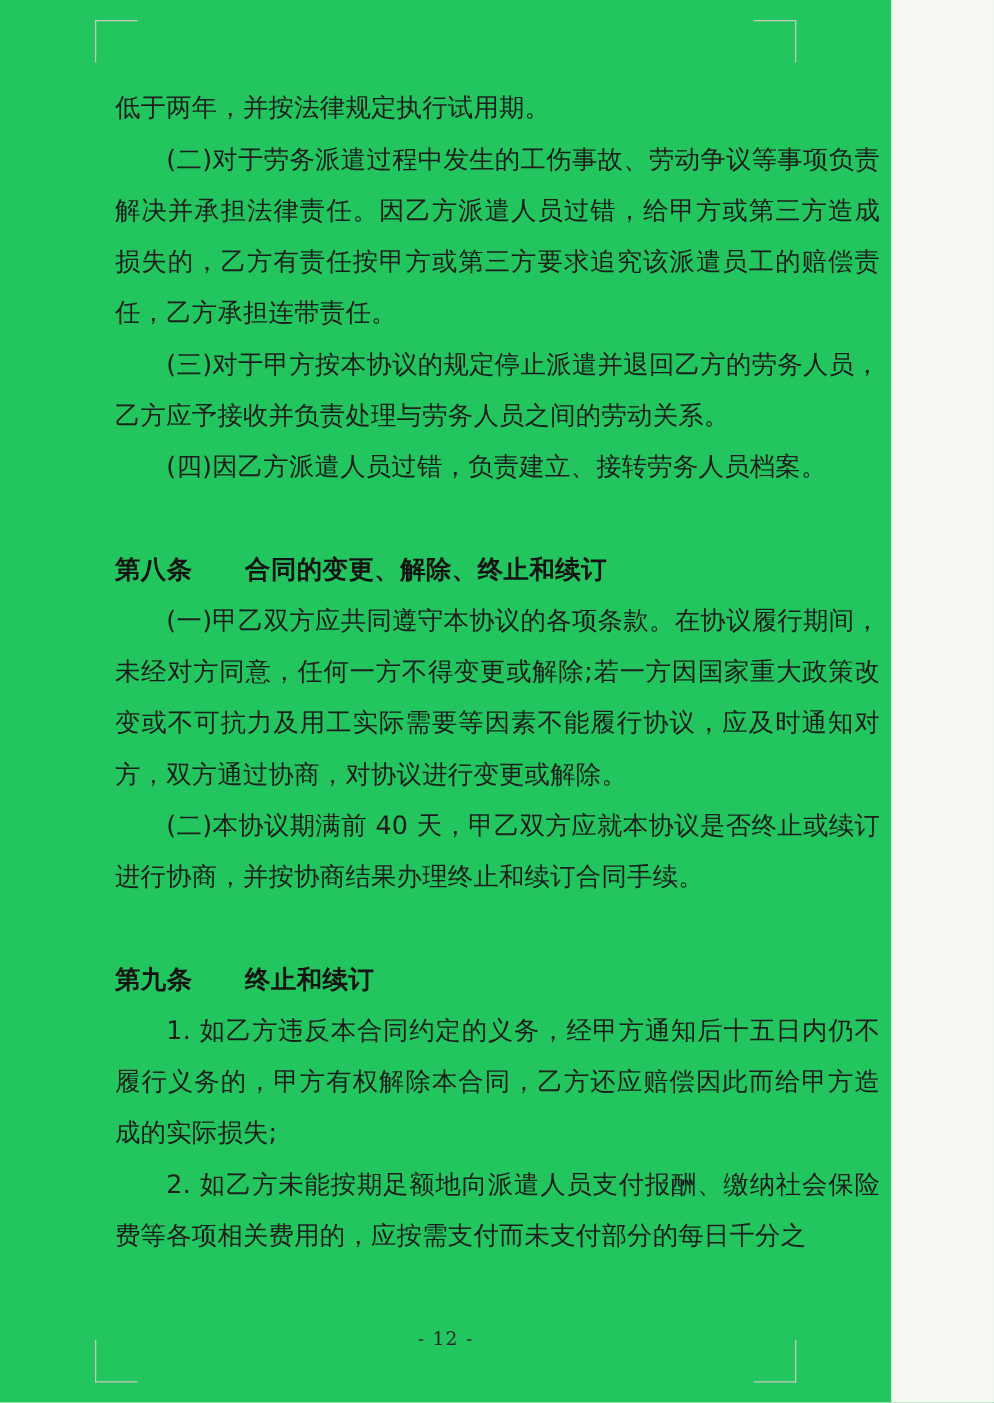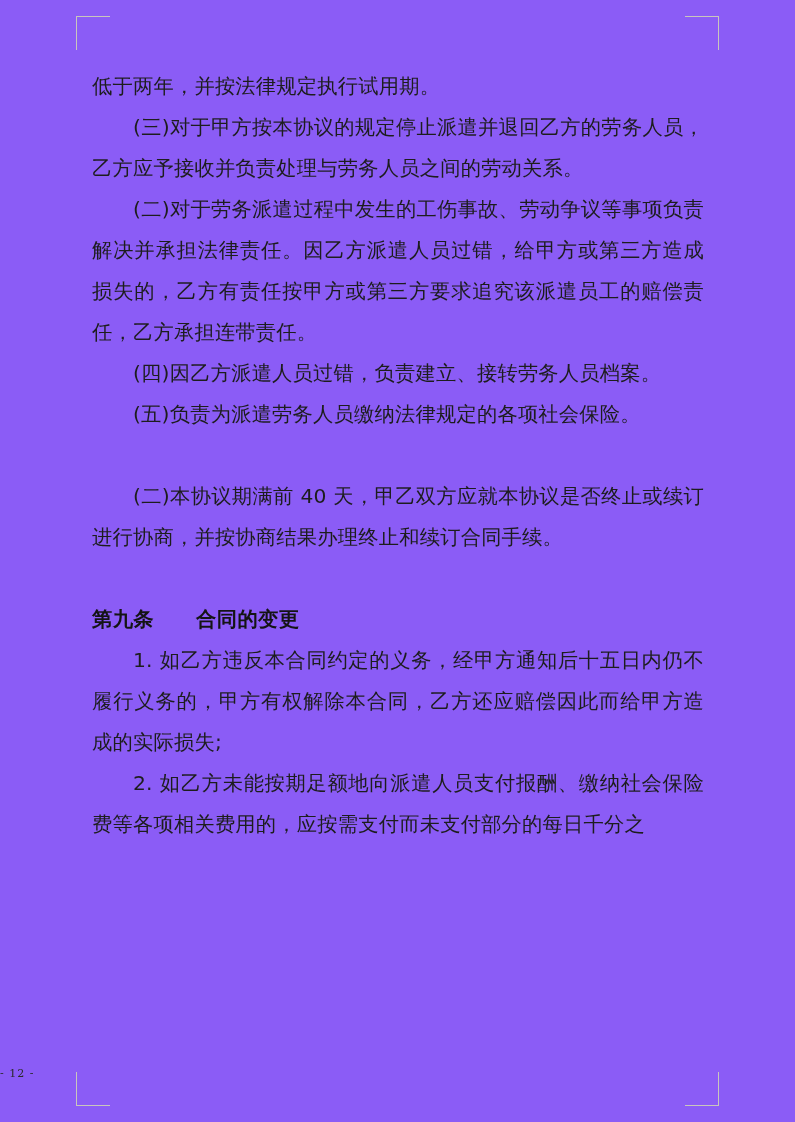--- a/index.html
+++ b/index.html
@@ -2,23 +2,23 @@
 <html><head>
 <meta charset="utf-8">
 <style>
   html, body {
     margin: 0;
     padding: 0;
     background: #f7f6f2;
   }
   .page {
     position: relative;
-    width: 795px;
+    width: 713px;
     height: 1122px;
-    background: #8b5cf6;
+    background: #22c55e;
     overflow: hidden;
     font-family: "DejaVu Sans", "Liberation Sans", sans-serif;
   }
   
   .crop {
     position: absolute;
     background: transparent;
   }
   .crop span {
     position: absolute;
@@ -68,22 +68,22 @@
     margin: 0;
     letter-spacing: 0.4px;
   }
   .heading .gap { display: inline-block; width: 42px; }
   .spacer-lg { height: 41px; }
   .page-num {
     position: absolute;
     left: 0;
     right: 0;
     bottom: 42px;
-    text-align: left;
-    font-size: 11px;
+    text-align: center;
+    font-size: 15px;
     color: #2a2a2a;
     font-family: "DejaVu Serif", "Liberation Serif", serif;
     letter-spacing: 1px;
   }
 </style>
 </head>
 <body>
 
 <div class="page">
 
@@ -99,26 +99,27 @@
       <span class="h"></span>
       <span class="v"></span>
     </div>
   <div class="crop crop-br">
       <span class="h"></span>
       <span class="v"></span>
     </div>
 
   <div class="doc-body" id="doc-body">
       <p class="para">低于两年，并按法律规定执行试用期。</p>
+      <p class="para indent">(二)对于劳务派遣过程中发生的工伤事故、劳动争议等事项负责解决并承担法律责任。因乙方派遣人员过错，给甲方或第三方造成损失的，乙方有责任按甲方或第三方要求追究该派遣员工的赔偿责任，乙方承担连带责任。</p>
       <p class="para indent">(三)对于甲方按本协议的规定停止派遣并退回乙方的劳务人员，乙方应予接收并负责处理与劳务人员之间的劳动关系。</p>
-      <p class="para indent">(二)对于劳务派遣过程中发生的工伤事故、劳动争议等事项负责解决并承担法律责任。因乙方派遣人员过错，给甲方或第三方造成损失的，乙方有责任按甲方或第三方要求追究该派遣员工的赔偿责任，乙方承担连带责任。</p>
       <p class="para indent">(四)因乙方派遣人员过错，负责建立、接转劳务人员档案。</p>
-      <p class="para indent">(五)负责为派遣劳务人员缴纳法律规定的各项社会保险。</p>
       <div class="spacer-lg"></div>
+      <div class="heading"><span>第八条</span><span class="gap"></span><span>合同的变更、解除、终止和续订</span></div>
+      <p class="para indent">(一)甲乙双方应共同遵守本协议的各项条款。在协议履行期间，未经对方同意，任何一方不得变更或解除;若一方因国家重大政策改变或不可抗力及用工实际需要等因素不能履行协议，应及时通知对方，双方通过协商，对协议进行变更或解除。</p>
       <p class="para indent">(二)本协议期满前 40 天，甲乙双方应就本协议是否终止或续订进行协商，并按协商结果办理终止和续订合同手续。</p>
       <div class="spacer-lg"></div>
-      <div class="heading"><span>第九条</span><span class="gap"></span><span>合同的变更</span></div>
+      <div class="heading"><span>第九条</span><span class="gap"></span><span>终止和续订</span></div>
       <p class="para indent">1. 如乙方违反本合同约定的义务，经甲方通知后十五日内仍不履行义务的，甲方有权解除本合同，乙方还应赔偿因此而给甲方造成的实际损失;</p>
       <p class="para indent">2. 如乙方未能按期足额地向派遣人员支付报酬、缴纳社会保险费等各项相关费用的，应按需支付而未支付部分的每日千分之</p>
     </div>
 
   <div class="page-num">- 12 -</div>
 </div>
 
 </body></html>

